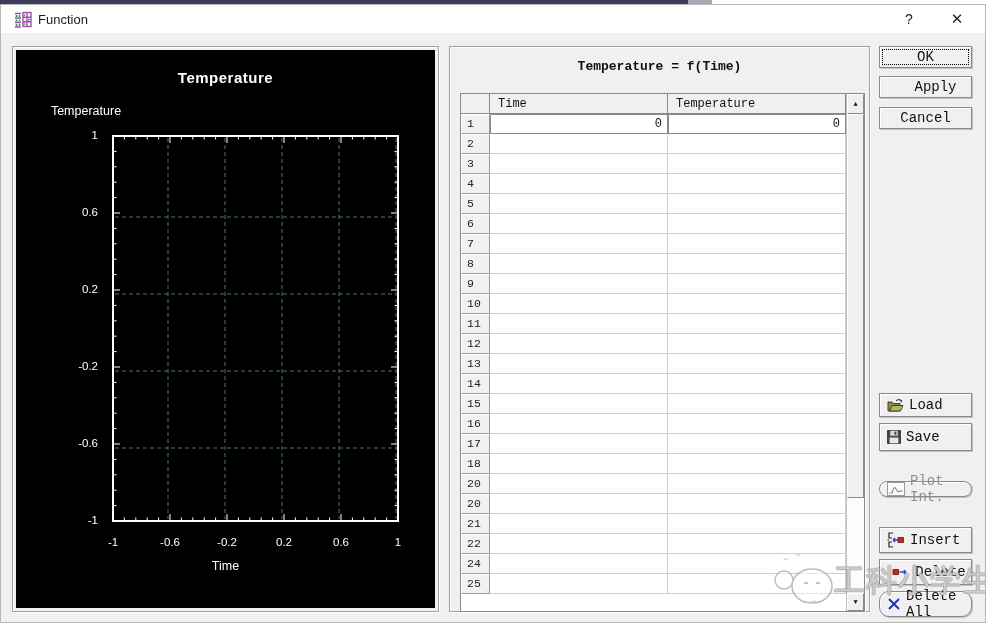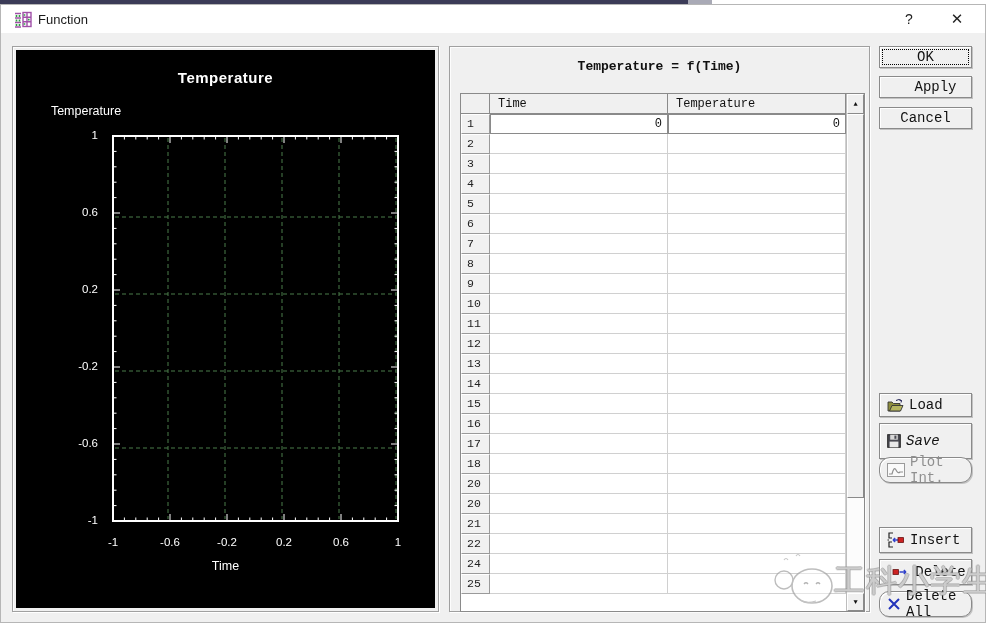--- a/index.html
+++ b/index.html
@@ -385,31 +385,31 @@
 
     <div class="btn icon-btn" style="top:388px;height:24px;">
       <svg class="ic" width="17" height="14" viewBox="0 0 17 14">
         <path d="M1 13 L1 4 L5 4 L6.5 5.5 L13 5.5 L13 13 Z" fill="#8e8e3e" stroke="#333" stroke-width="0.9"></path>
         <path d="M2.5 13 L5 7.5 L16 7.5 L13.5 13 Z" fill="#b5b560" stroke="#333" stroke-width="0.9"></path>
         <path d="M9 2.5 Q12 0.5 14.5 2.5 M14.5 2.5 l-2 -0.4 m2 0.4 l-0.4 2" stroke="#225" stroke-width="1" fill="none"></path>
       </svg>
       <span>Load</span>
     </div>
 
-    <div class="btn icon-btn" style="top:418px;height:36px;font-style:italic;">
+    <div class="btn icon-btn" style="top:418px;height:28px;">
       <svg class="ic" width="14" height="14" viewBox="0 0 14 14">
         <rect x="0.7" y="0.7" width="12.6" height="12.6" fill="#4a4a52" stroke="#222" stroke-width="1"></rect>
         <rect x="3.2" y="0.7" width="7.6" height="5" fill="#d8d8d8"></rect>
         <rect x="7.4" y="1.6" width="2" height="3.2" fill="#4a4a52"></rect>
         <rect x="2.6" y="7.6" width="8.8" height="5.7" fill="#e8e8e8"></rect>
       </svg>
       <span>Save</span>
     </div>
 
-    <div class="btn icon-btn disabled" style="top:452px;height:26px;border-radius:11px;">
+    <div class="btn icon-btn disabled" style="top:476px;height:16px;border-radius:11px;">
       <svg class="ic" width="18" height="14" viewBox="0 0 18 14">
         <rect x="0.5" y="0.5" width="17" height="13" fill="#fafafa" stroke="#9a9a9a"></rect>
         <path d="M2 11 L5 11 Q7 3 9 7 T13 9 L16 9" stroke="#8f8f8f" stroke-width="1.2" fill="none"></path>
       </svg>
       <span>Plot Int.</span>
     </div>
 
     <div class="btn icon-btn" style="top:522px;align-items:center;">
       <svg class="ic" width="18" height="16" viewBox="0 0 18 16">
         <path d="M6 1 L2 1 L2 6 L5 6 M5 10 L2 10 L2 15 L6 15 M2 8 L0.5 8" stroke="#222" stroke-width="1.2" fill="none"></path>

